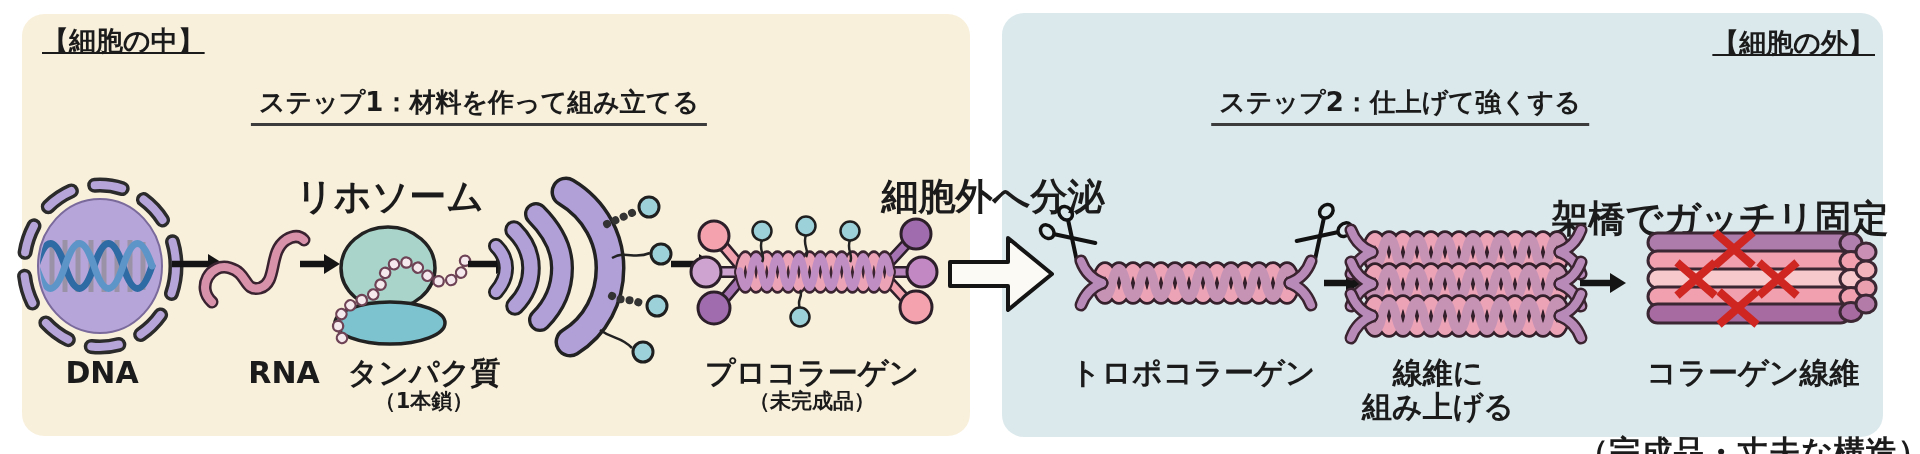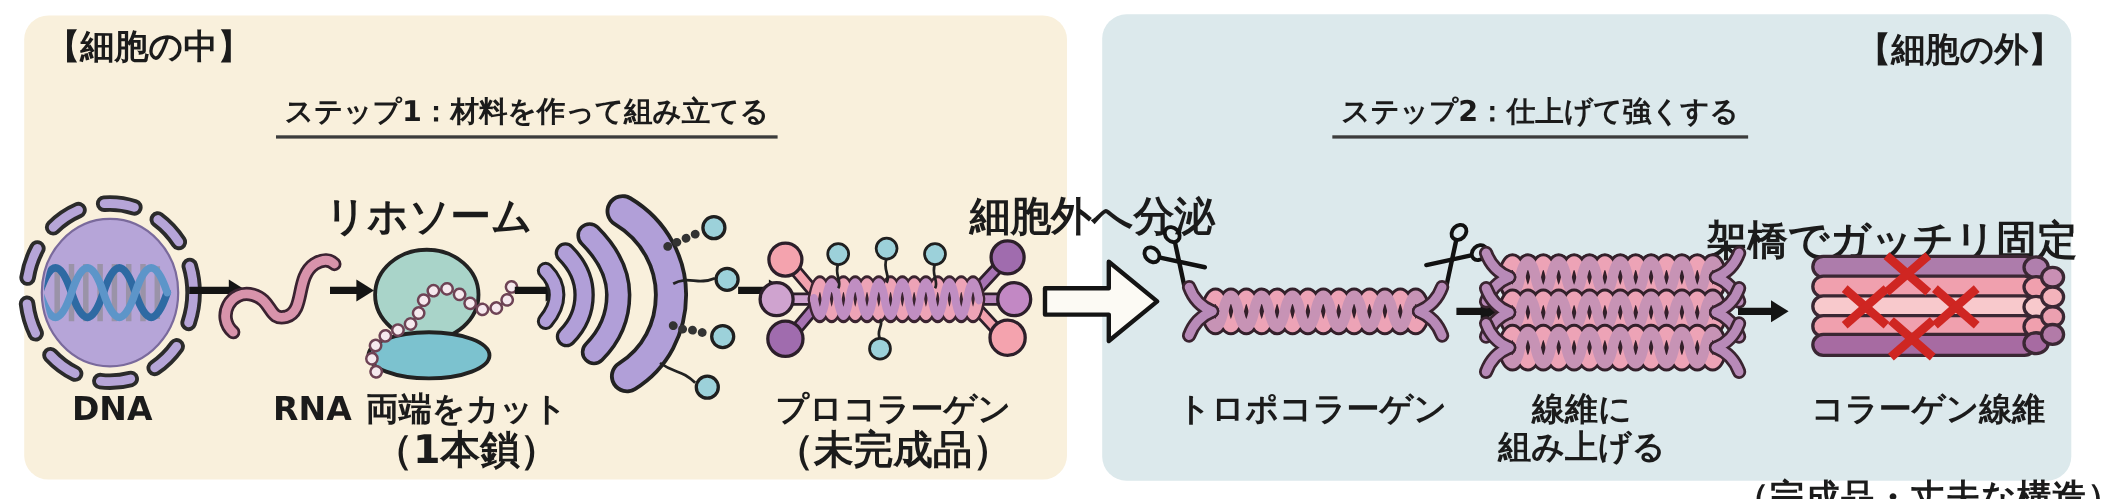--- a/index.html
+++ b/index.html
@@ -5,25 +5,25 @@
   html,body{margin:0;padding:0;background:#ffffff;}
   #canvas{
     position:relative;width:1920px;height:454px;background:#ffffff;overflow:hidden;
     font-family:"DejaVu Sans","Liberation Sans",sans-serif;color:#1b1b1b;
   }
   .panel{position:absolute;border-radius:22px;}
   #panel-inside{left:22px;top:14px;width:948px;height:422px;background:#f9f0dc;}
   #panel-outside{left:1002px;top:13px;width:881px;height:424px;background:#dce9ec;}
   .lbl{position:absolute;font-weight:700;white-space:nowrap;line-height:1.12;}
   .ctr{transform:translateX(-50%);text-align:center;}
-  .region{font-size:31px;}
+  .region{font-size:27px;text-decoration:underline;}
   .step{font-size:26px;border-bottom:3px solid #3c3c3c;padding:0 8px 6px 8px;}
   .anno{font-size:37px;}
   .itemlbl{font-size:30px;}
-  .itemlbl .sub{font-size:36px;font-weight:700;}
+  .itemlbl .sub{font-size:21px;font-weight:700;}
   .itemlbl .sub.small{font-size:32px;margin-top:45px;}
   #art{position:absolute;left:0;top:0;pointer-events:none;}
 </style>
 </head>
 <body>
 
 <div id="canvas">
 
   <div id="panel-inside" class="panel"></div>
   <div id="panel-outside" class="panel"></div>
@@ -34,21 +34,21 @@
   <div class="lbl step ctr" style="left:479px;top:88px;">ステップ1：材料を作って組み立てる</div>
   <div class="lbl step ctr" style="left:1400px;top:88px;">ステップ2：仕上げて強くする</div>
 
   <div class="lbl anno ctr" style="left:390px;top:176px;">リホソーム</div>
   <div class="lbl anno ctr" style="left:993px;top:176px;">細胞外へ分泌</div>
   <div class="lbl anno ctr" style="left:1720px;top:198px;">架橋でガッチリ固定</div>
 
   <div class="lbl itemlbl ctr" style="left:102px;top:356px;">DNA</div>
   <div class="lbl itemlbl ctr" style="left:284px;top:356px;">RNA</div>
   <div class="lbl itemlbl ctr" style="left:424px;top:356px;">
-    <div>両端をカット</div>
+    <div>タンパク質</div>
     <div class="sub">（1本鎖）</div>
   </div>
   <div class="lbl itemlbl ctr" style="left:812px;top:356px;">
     <div>プロコラーゲン</div>
     <div class="sub">（未完成品）</div>
   </div>
 
   <div class="lbl itemlbl ctr" style="left:1438px;top:356px;">
     <div>線維に</div>
     <div>組み上げる</div>

